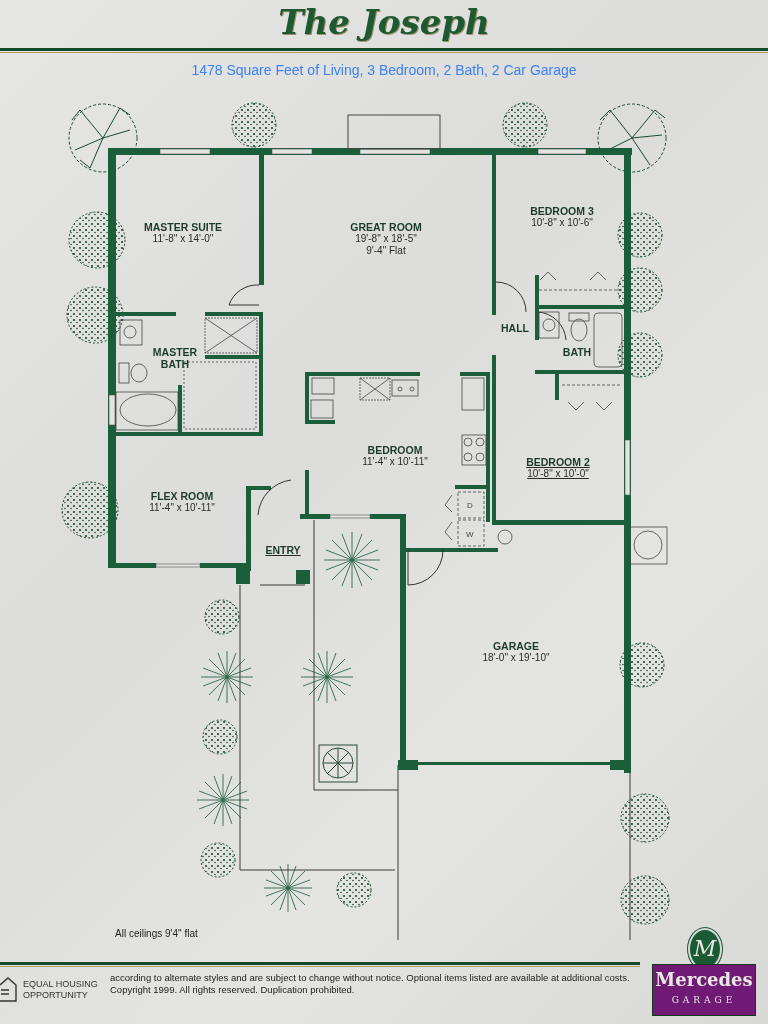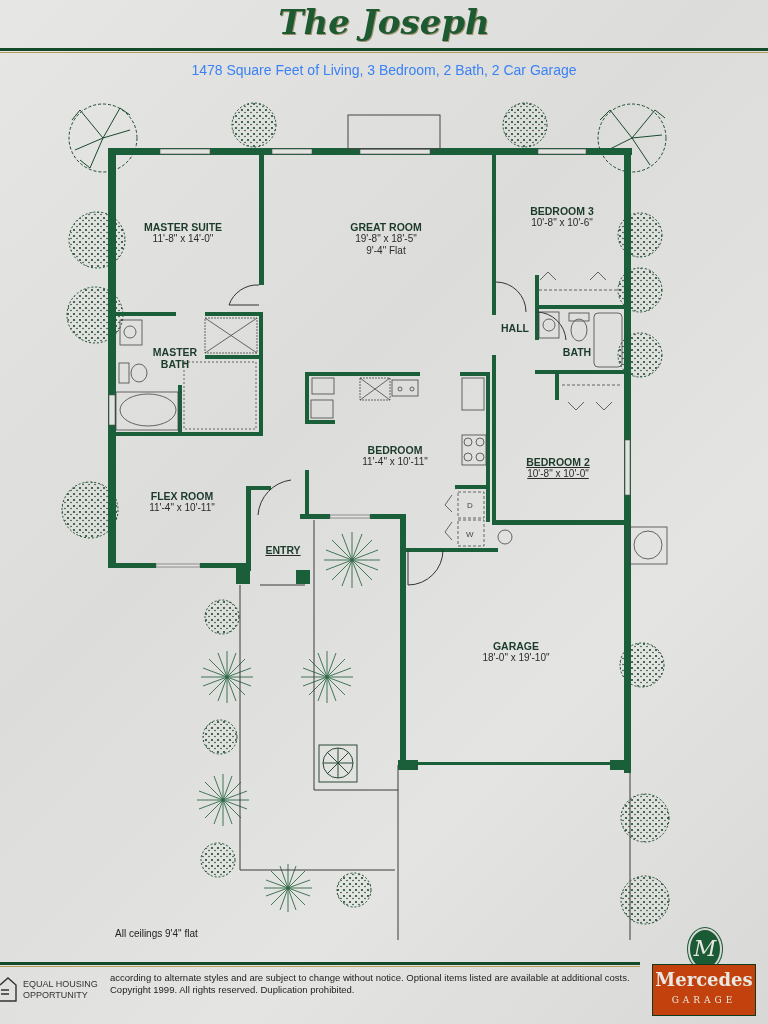--- a/index.html
+++ b/index.html
@@ -39,21 +39,21 @@
     font-size: 9.5px; line-height: 12px; color: #222;
   }
   .logo { position: absolute; left: 652px; top: 928px; width: 104px; height: 90px; }
   .logo-badge {
     position: absolute; left: 36px; top: 0; width: 30px; height: 38px; border-radius: 50%;
     background: #1a5a34; border: 2px solid #d8d8d6; box-shadow: 0 0 0 1px #1a5a34;
     color: #e6e6e0; font-family: "DejaVu Serif", serif; font-style: italic; font-size: 22px;
     text-align: center; line-height: 38px;
   }
   .logo-box {
-    position: absolute; left: 0; top: 36px; width: 102px; height: 50px; background: #c2410c;
+    position: absolute; left: 0; top: 36px; width: 102px; height: 50px; background: #701a75;
     border: 1px solid #0e3a20;
   }
   .logo-name {
     position: absolute; left: 0; width: 102px; top: 4px; text-align: center;
     font-family: "DejaVu Serif", serif; font-weight: bold; font-size: 18px; color: #e8e8e2;
   }
   .logo-sub {
     position: absolute; left: 0; width: 102px; top: 30px; text-align: center;
     font-family: "DejaVu Serif", serif; font-size: 9px; letter-spacing: 4px; color: #e8e8e2;
   }

